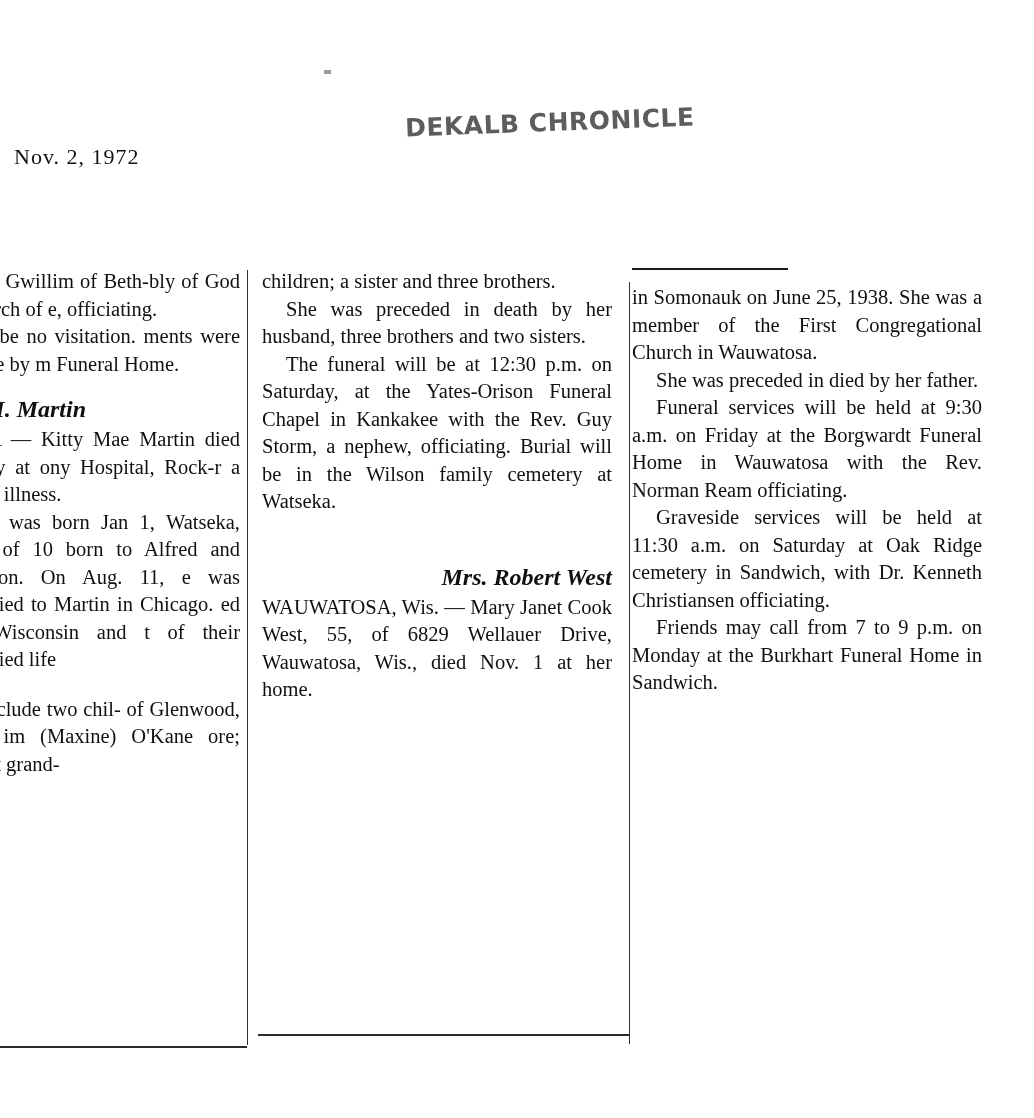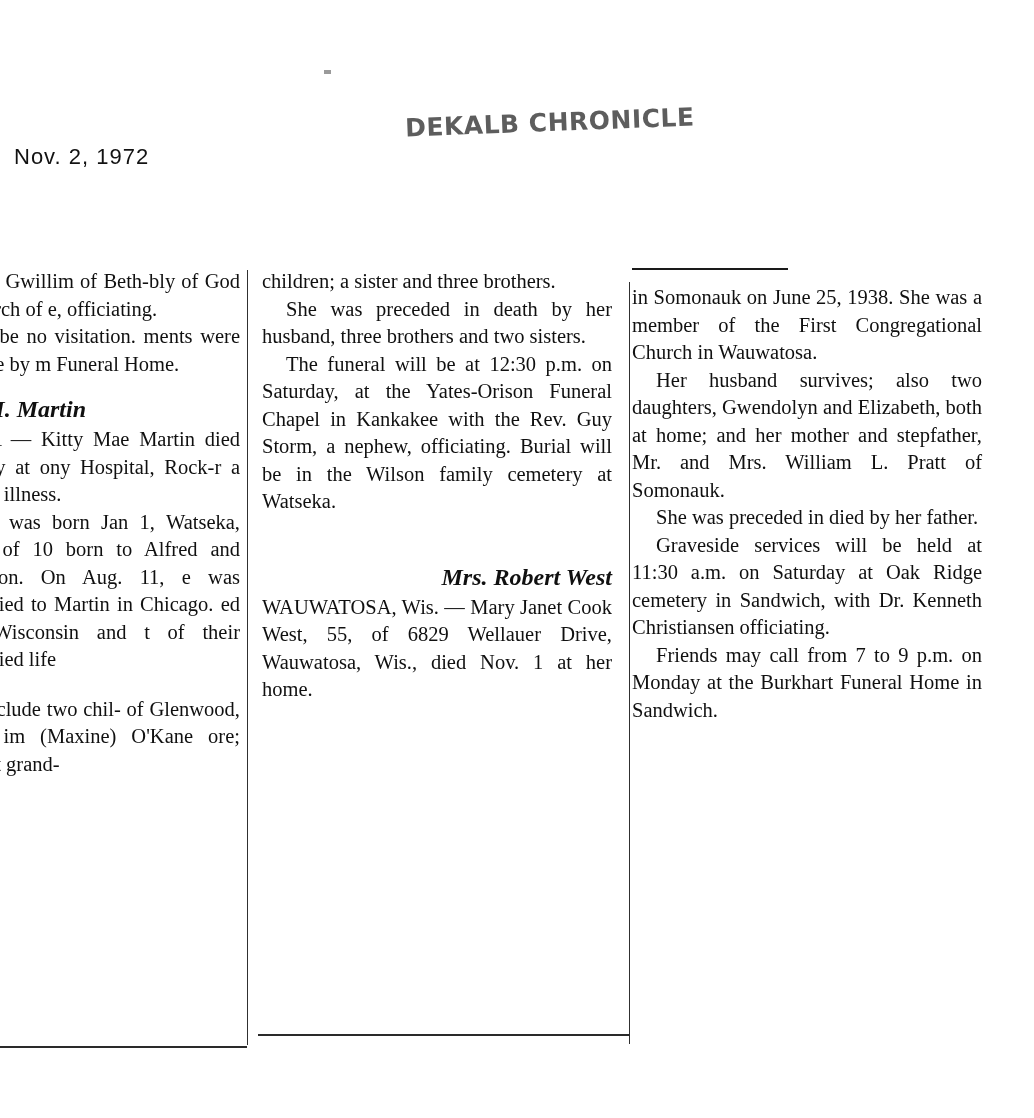--- a/index.html
+++ b/index.html
@@ -32,21 +32,21 @@
   #masthead::after {
     content: "";
     position: absolute;
     left: 0; right: 0; top: 0; bottom: 0;
     background: transparent;
   }
   #datestamp {
     position: absolute;
     top: 144px;
     left: 14px;
-    font-family: Liberation Sans, sans-serif;
+    font-family: Liberation Serif, serif;
     font-size: 22px;
     letter-spacing: 1px;
     color: #121212;
     white-space: nowrap;
   }
 
   
   .edge-line {
     position: absolute;
     background: #2a2a2a;
@@ -150,19 +150,19 @@
   <div class="col" id="col2">
     <p>children; a sister and three brothers.</p>
     <p class="ind">She was preceded in death by her husband, three brothers and two sisters.</p>
     <p class="ind">The funeral will be at 12:30 p.m. on Saturday, at the Yates-Orison Funeral Chapel in Kankakee with the Rev. Guy Storm, a nephew, officiating. Burial will be in the Wilson family cemetery at Watseka.</p>
     <p class="headline" style="margin-top:46px !important;">Mrs. Robert West</p>
     <p>WAUWATOSA, Wis. — Mary Janet Cook West, 55, of 6829 Wellauer Drive, Wauwatosa, Wis., died Nov. 1 at her home.</p>
   </div>
 
   <div class="col" id="col3">
     <p style="margin-top:16px !important;">in Somonauk on June 25, 1938. She was a member of the First Congregational Church in Wauwatosa.</p>
-    <p class="ind">Her husband survives; also two daughters, Gwendolyn and Elizabeth, both at home; and her mother and stepfather, Mr. and Mrs. William L. Pratt of Somonauk.</p>
     <p class="ind">She was preceded in died by her father.</p>
+    <p class="ind">Funeral services will be held at 9:30 a.m. on Friday at the Borgwardt Funeral Home in Wauwatosa with the Rev. Norman Ream officiating.</p>
     <p class="ind">Graveside services will be held at 11:30 a.m. on Saturday at Oak Ridge cemetery in Sandwich, with Dr. Kenneth Christiansen officiating.</p>
     <p class="ind">Friends may call from 7 to 9 p.m. on Monday at the Burkhart Funeral Home in Sandwich.</p>
   </div>
 
 </div>
 
 </body></html>

